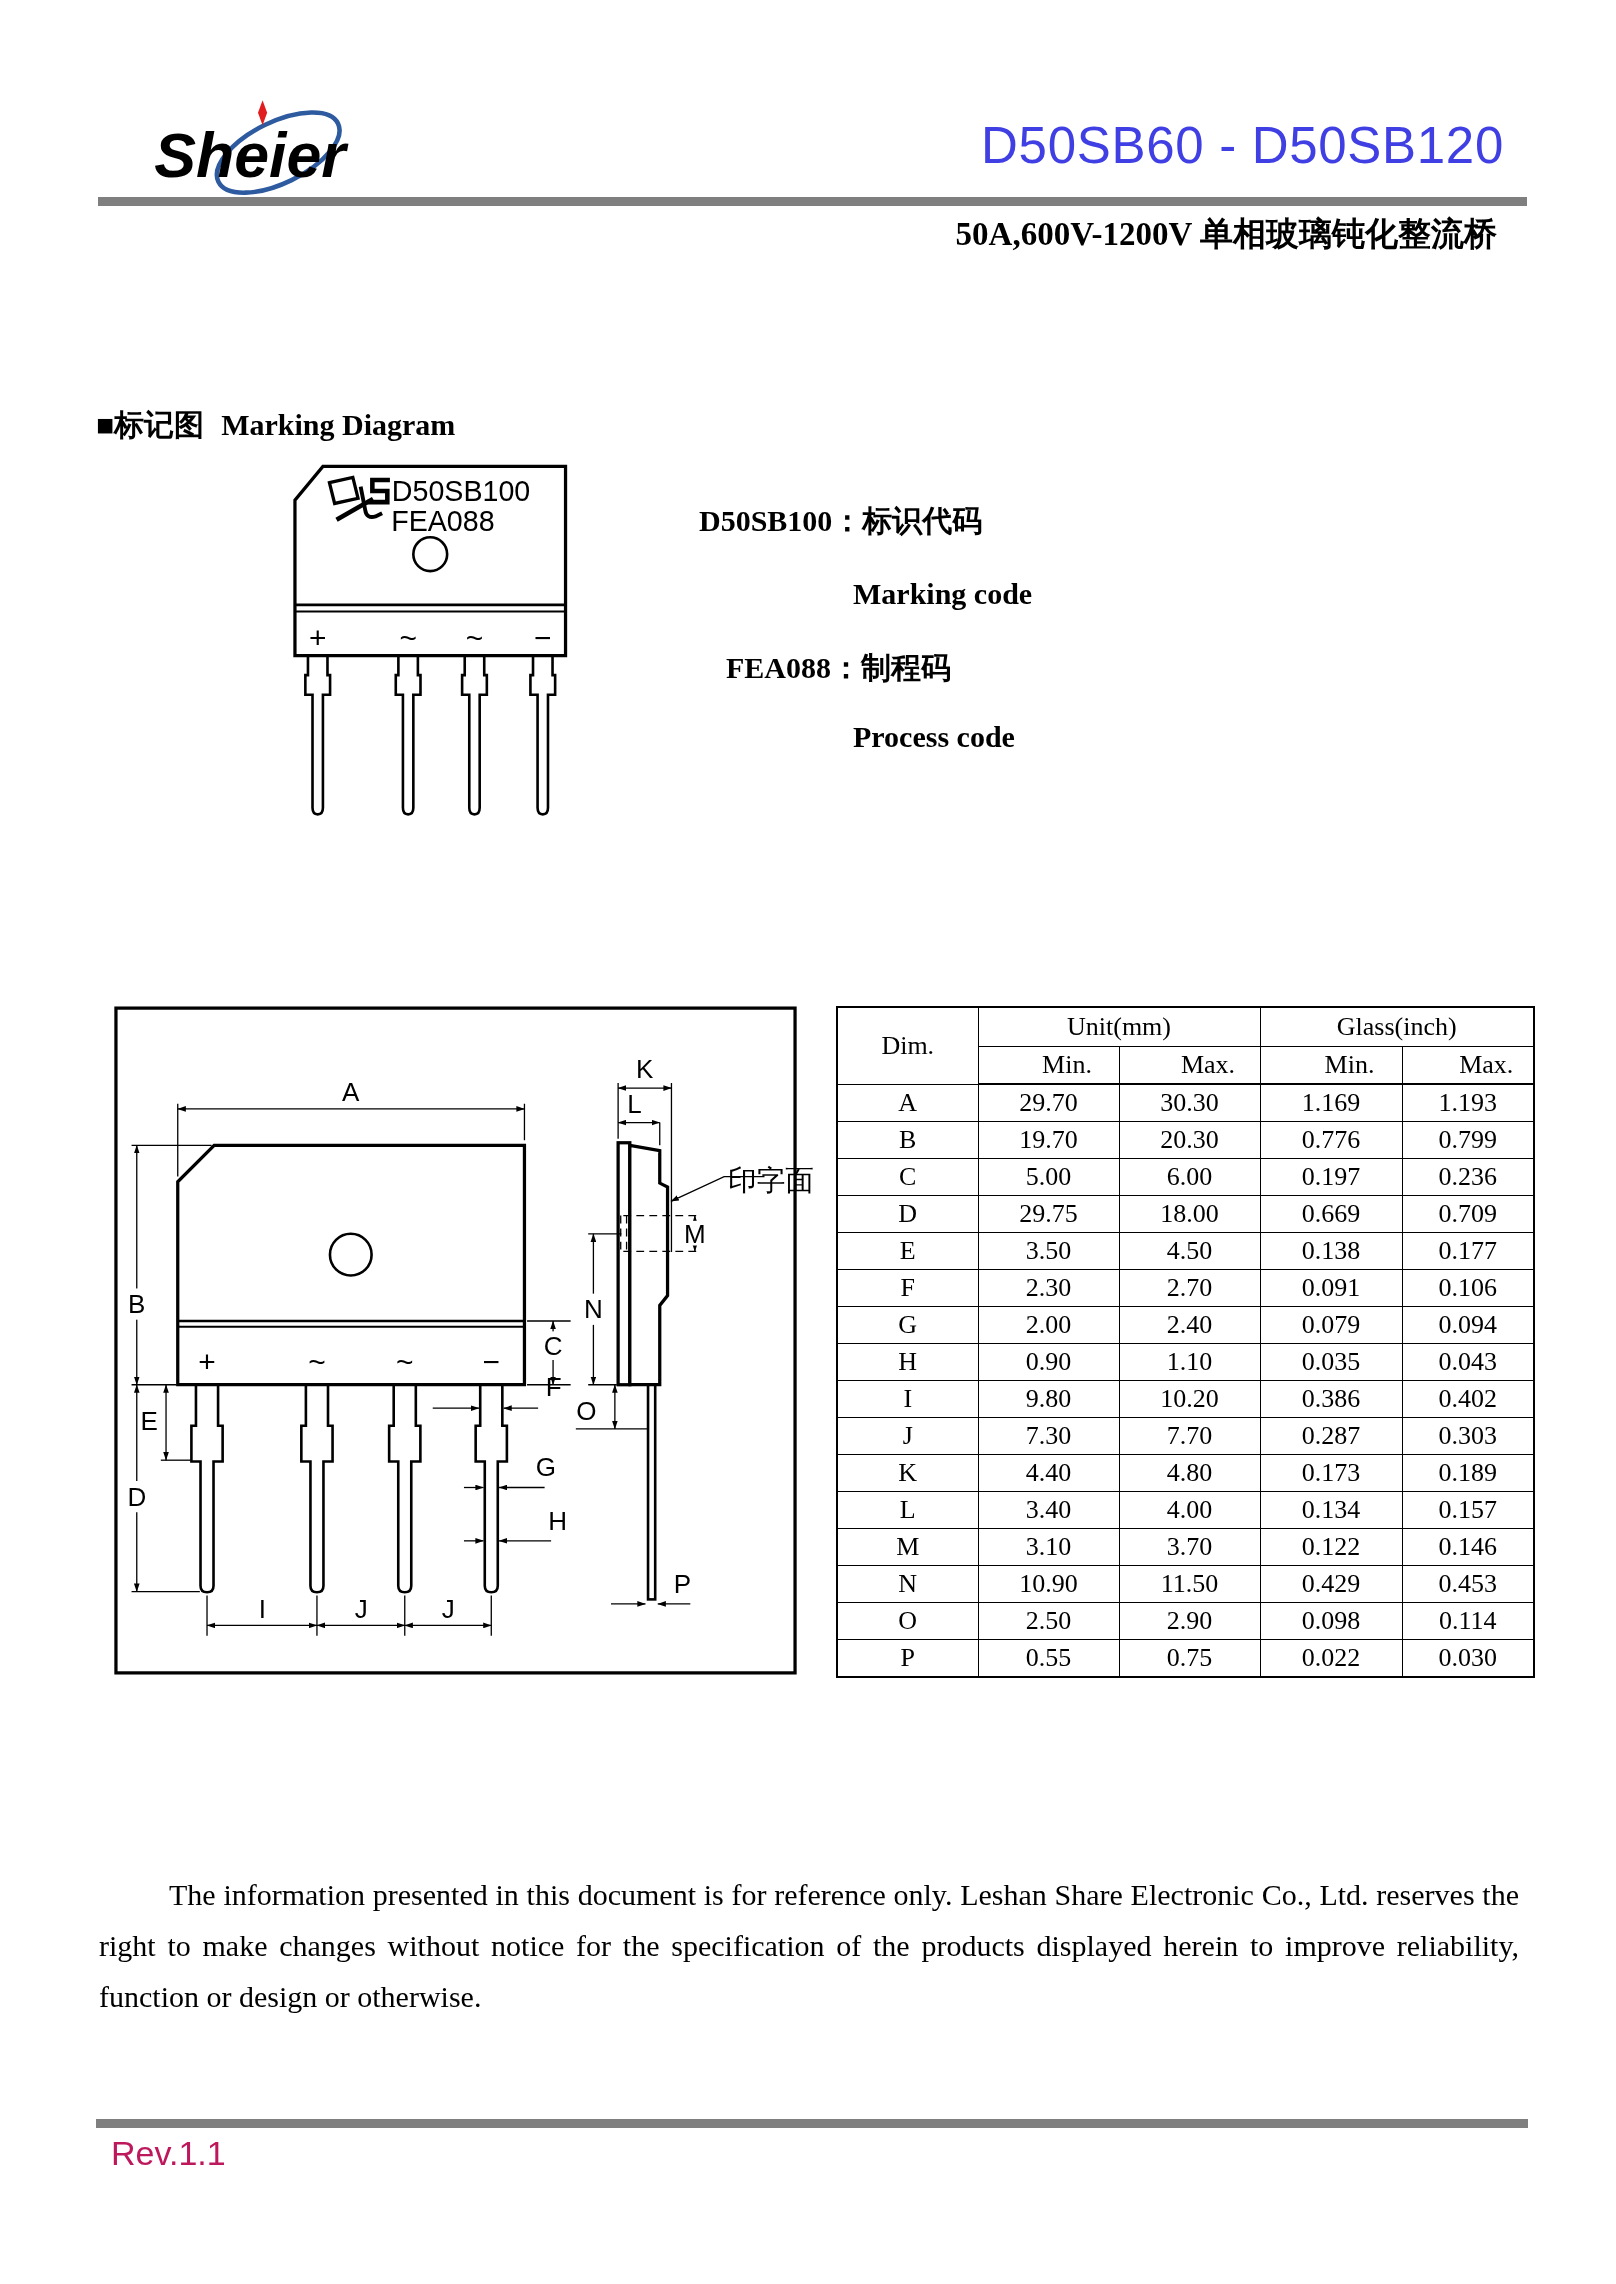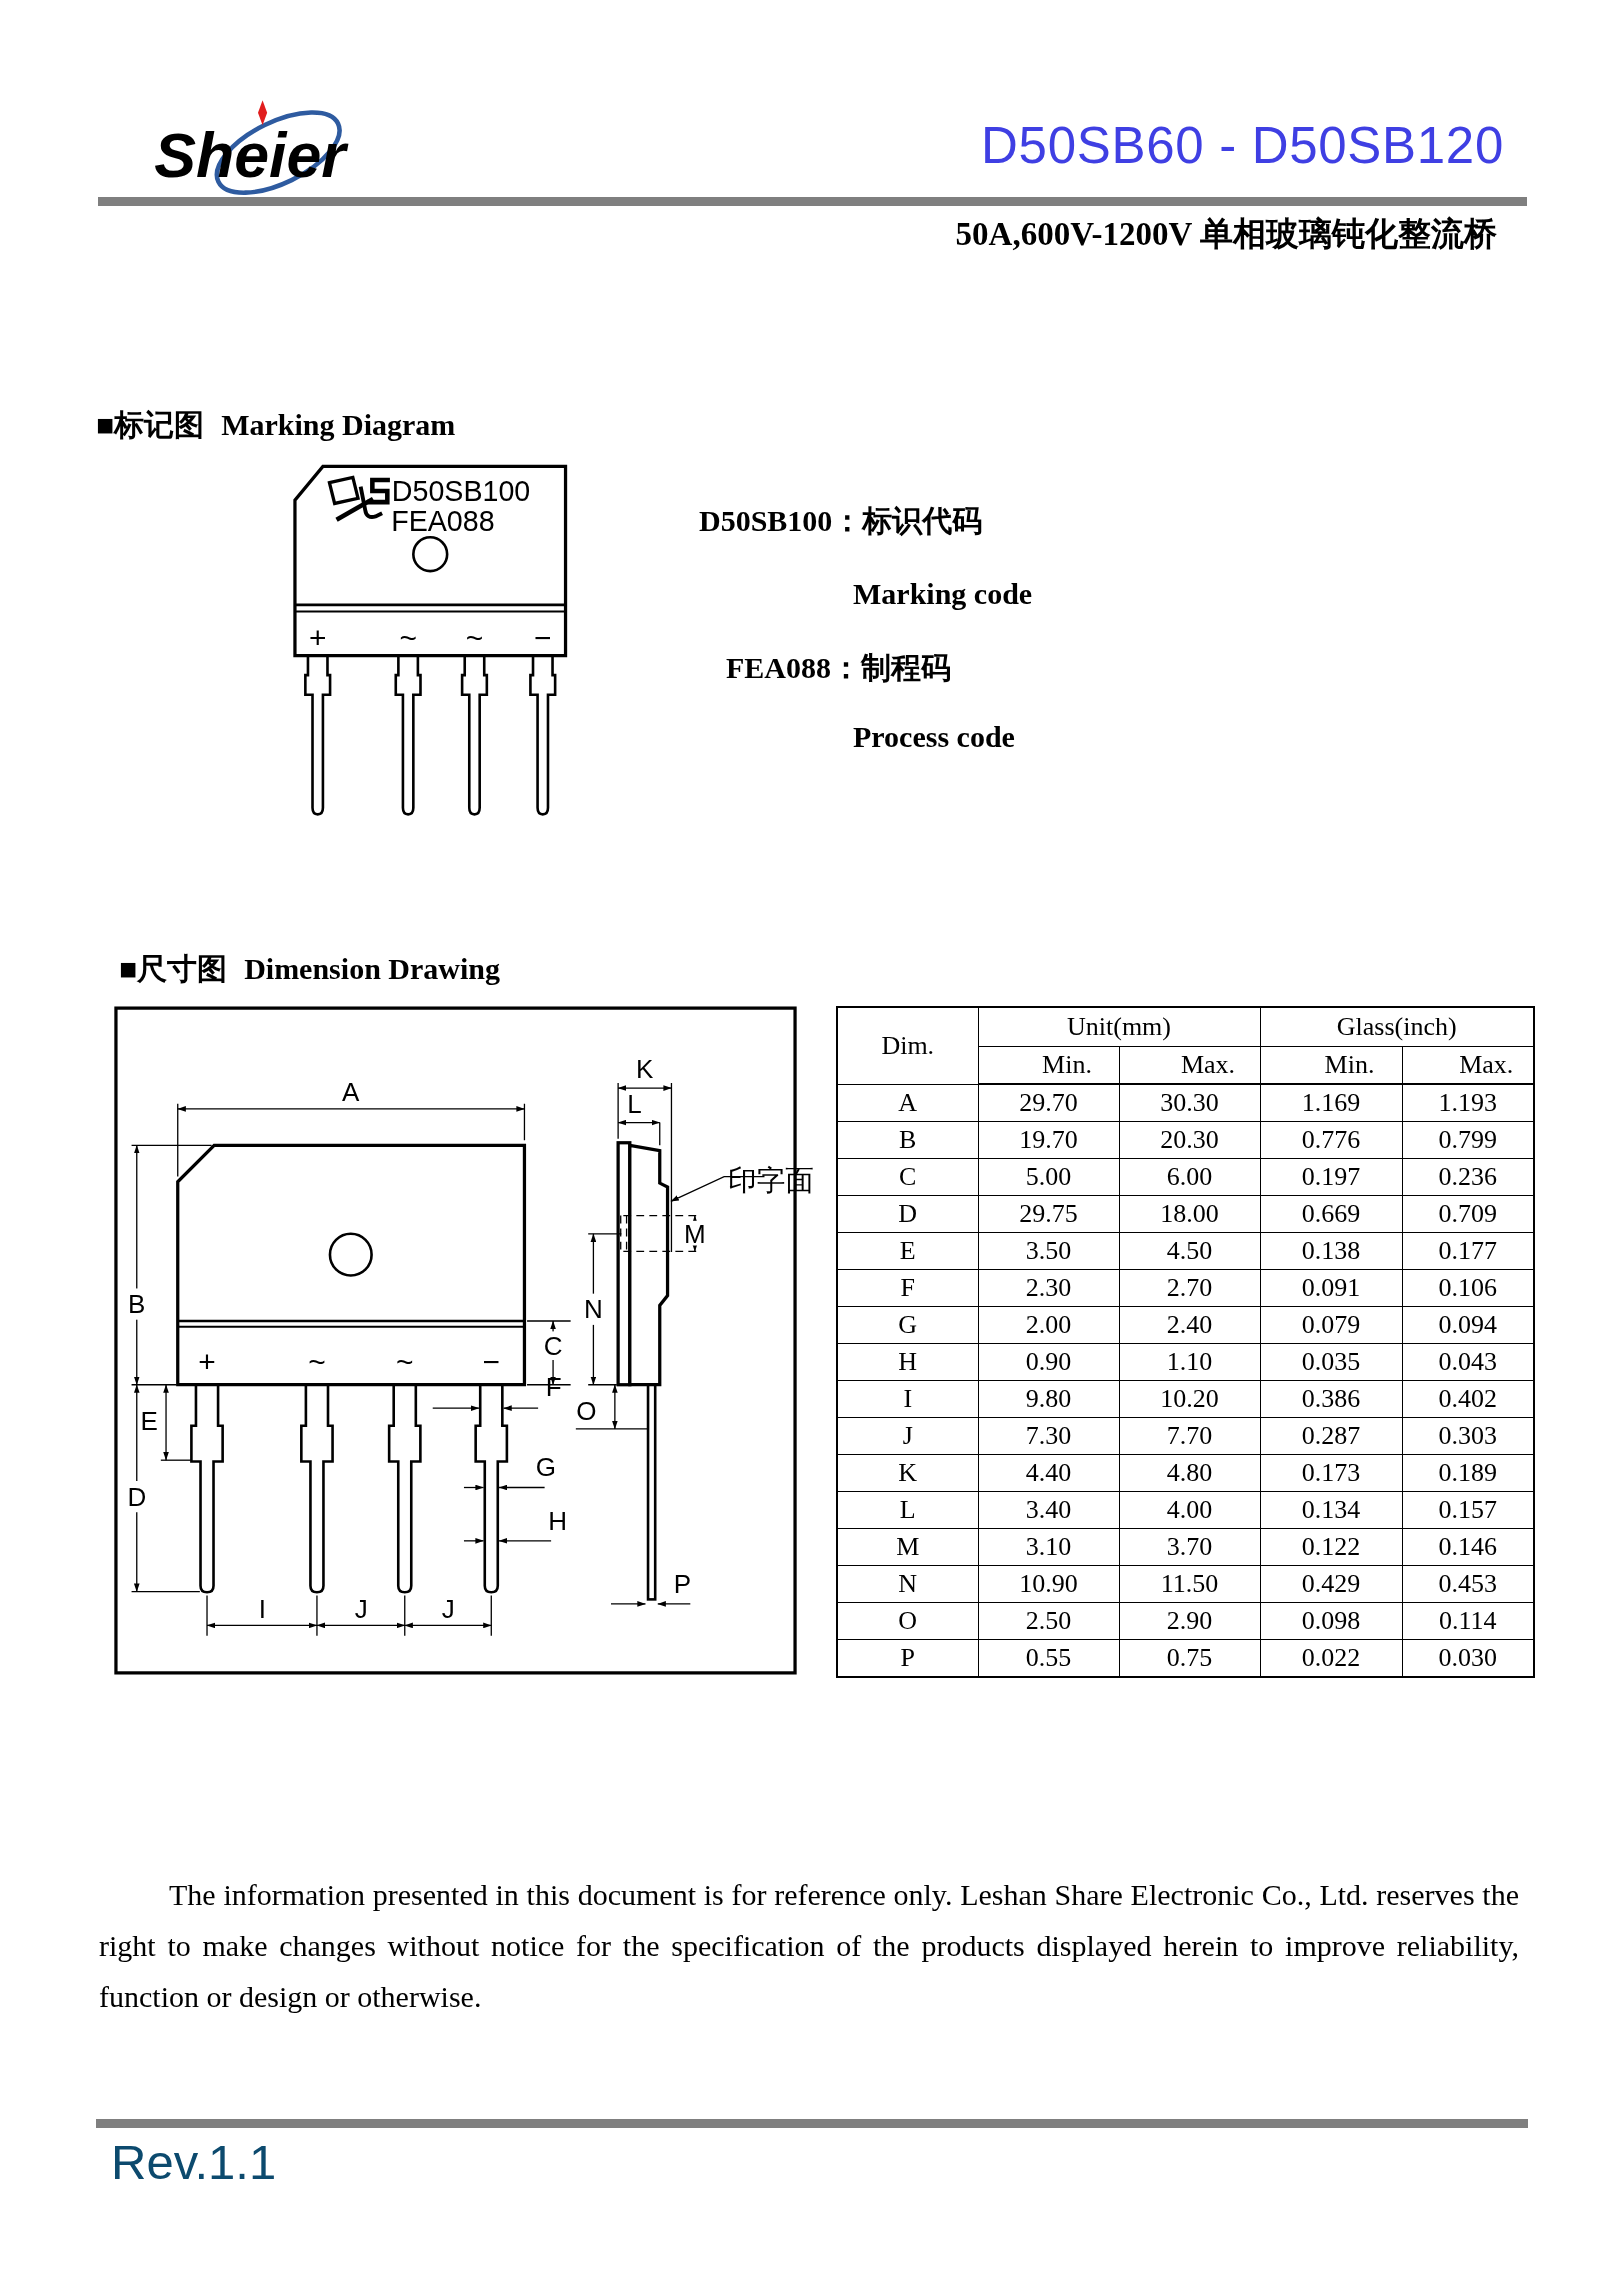--- a/index.html
+++ b/index.html
@@ -55,21 +55,21 @@
   #dim-table tbody td{height:36px;}
 
   
   #notice-title{left:0px;top:1819px;width:1510px;text-align:center;font-size:25px;}
   #notice-body{left:99px;top:1869px;width:1420px;font-size:30px;line-height:51px;
     text-indent:70px;text-align:justify;}
 
   
   #rule-bottom{top:2119px;left:96px;width:1432px;}
   #revision{left:111px;top:2134px;font-family:"Liberation Sans",sans-serif;
-    font-size:49px;color:#0c4a6e;}
+    font-size:34px;color:#be185d;}
 </style>
 </head>
 <body>
 
 <div id="page">
 
   <svg class="abs" style="left:153px;top:99px" width="225" height="111" viewBox="0 0 345 170">
     <ellipse cx="192" cy="82" rx="102" ry="47" transform="rotate(-26 192 82)" fill="none" stroke="#2e5ba0" stroke-width="7"></ellipse>
     <path d="M168 2 L175 21 L168 40 L161 21 Z" fill="#e11d1d"></path>
     <text x="2" y="120" font-size="96" font-style="italic" font-weight="bold" fill="#2e5ba0" font-family="Liberation Sans, sans-serif">Sheier</text>
@@ -114,23 +114,20 @@
       <text class="pinlabel" x="279" y="284">~</text>
       <text class="pinlabel" x="384" y="284">−</text>
     </g>
   </svg>
 
   <div class="abs legend-line" id="legend-term-0">D50SB100：标识代码</div>
   <div class="abs legend-line" id="legend-desc-0">Marking code</div>
   <div class="abs legend-line" id="legend-term-1">FEA088：制程码</div>
   <div class="abs legend-line" id="legend-desc-1">Process code</div>
 
-  <div class="abs sec-head" id="dimension-head">
-    <span>■尺寸图</span><span class="en">Dimension Drawing</span>
-  </div>
 
   <svg class="abs" style="left:114px;top:1006px" width="683" height="669" viewBox="0 0 1050 1028">
     <defs>
       <marker id="arr" viewBox="0 0 12 8" refX="11.5" refY="4" markerWidth="13" markerHeight="9" orient="auto-start-reverse" markerUnits="userSpaceOnUse">
         <path d="M0 0 L12 4 L0 8 Z" fill="#000"></path>
       </marker>
     </defs>
 
     <rect x="3" y="3" width="1044" height="1022" fill="none" stroke="#000" stroke-width="5"></rect>
 

